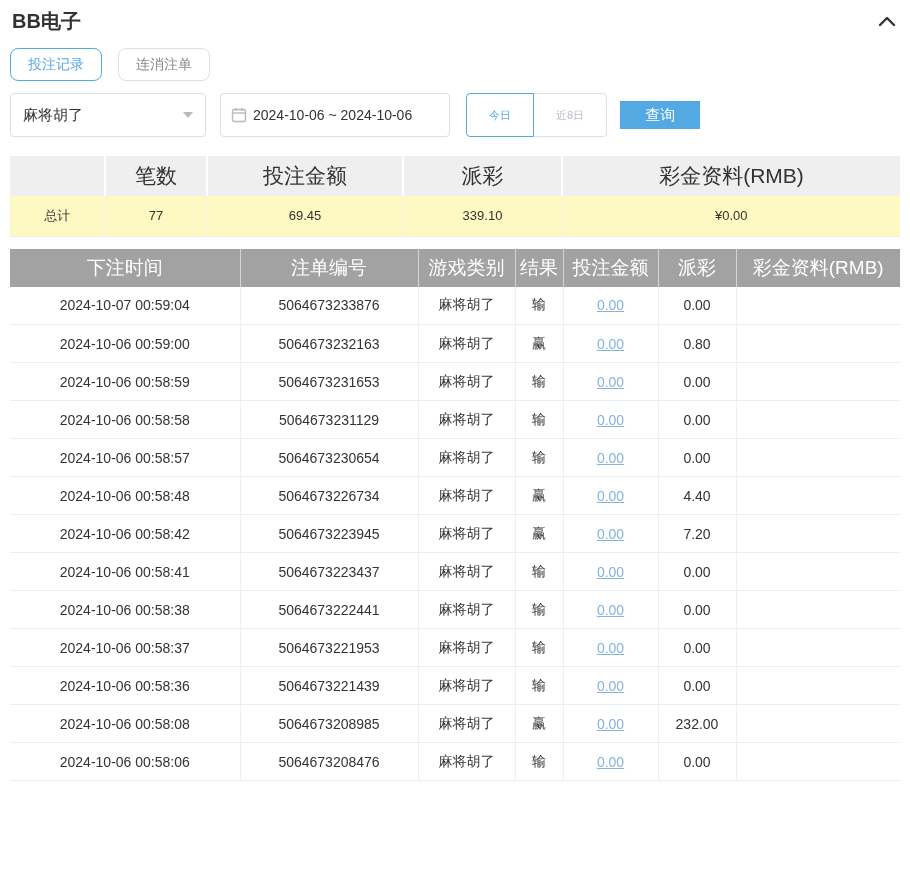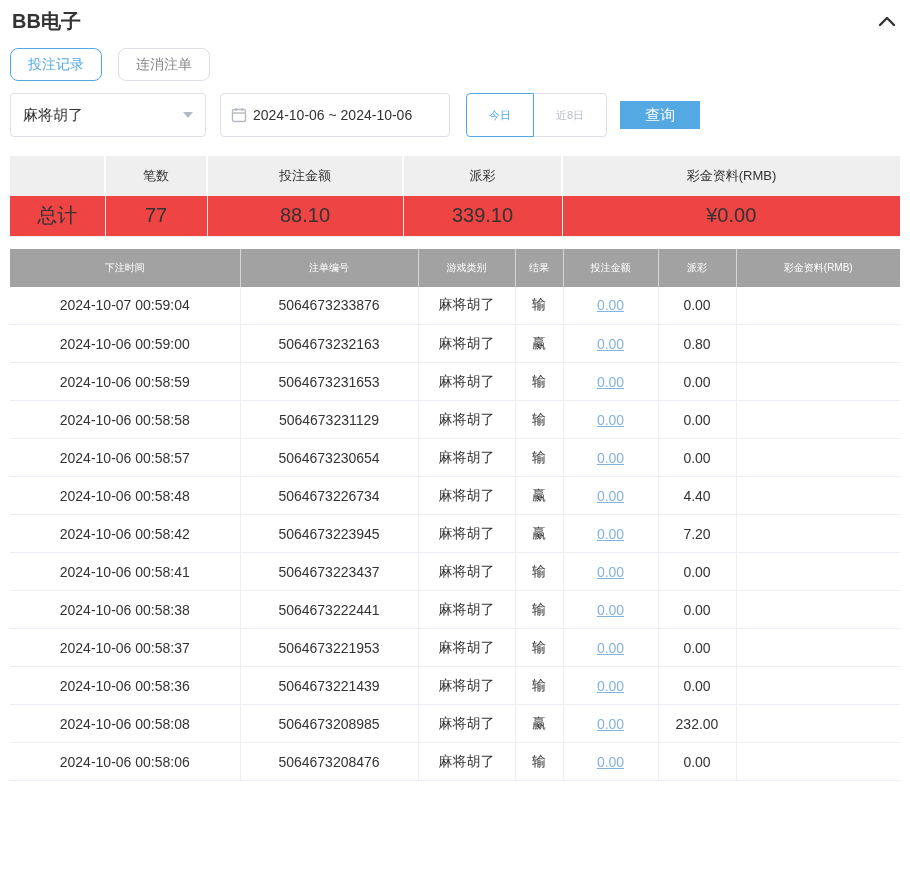--- a/index.html
+++ b/index.html
@@ -57,34 +57,34 @@
   .query-btn {
     height:28px; width:80px; margin-left:13px; background:#54a9e2; color:#fff;
     border:1px solid #54a9e2; border-radius:0; font-size:15px; cursor:pointer;
     font-family:inherit;
   }
 
   
   table { border-collapse:collapse; table-layout:fixed; width:890px; }
   .summary-table { margin-top:19px; }
   .summary-table th {
-    background:#efefef; height:40px; font-size:13px; font-weight:400; color:#333;
+    background:#efefef; height:40px; font-size:21px; font-weight:400; color:#333;
     border-right:2px solid #fff; text-align:center;
   }
   .summary-table th:last-child { border-right:none; }
   .summary-table td {
-    height:40px; font-size:20px; text-align:center; background:#ef4444;
+    height:40px; font-size:13px; text-align:center; background:#fef9c3;
     border-bottom:1px solid #ececec; border-right:1px solid #f2f2f2;
   }
   .summary-table td:last-child { border-right:none; }
 
   
   .bet-table { margin-top:12px; }
   .bet-table th {
-    background:#a2a2a2; color:#fff; height:38px; font-size:10px; font-weight:400;
+    background:#a2a2a2; color:#fff; height:38px; font-size:19px; font-weight:400;
     text-align:center; border-right:1px solid rgba(255,255,255,0.55);
   }
   .bet-table th:last-child { border-right:none; }
   .bet-table td {
     height:38px; font-size:14px; color:#333; text-align:center; background:#fff;
     border-bottom:1px solid #ebeef5; border-right:1px solid #ebeef5;
     overflow:hidden; white-space:nowrap;
   }
   .bet-table td:last-child { border-right:none; }
   .amount-link { color:#84b3de; text-decoration:underline; cursor:pointer; }
@@ -150,21 +150,21 @@
         <th>笔数</th>
         <th>投注金额</th>
         <th>派彩</th>
         <th>彩金资料(RMB)</th>
       </tr>
     </thead>
     <tbody>
       <tr>
         <td>总计</td>
         <td>77</td>
-        <td>88.10</td>
+        <td>69.45</td>
         <td>339.10</td>
         <td>¥0.00</td>
       </tr>
     </tbody>
   </table>
 
   <table class="bet-table">
     <colgroup>
         <col style="width:230px">
         <col style="width:178px">

